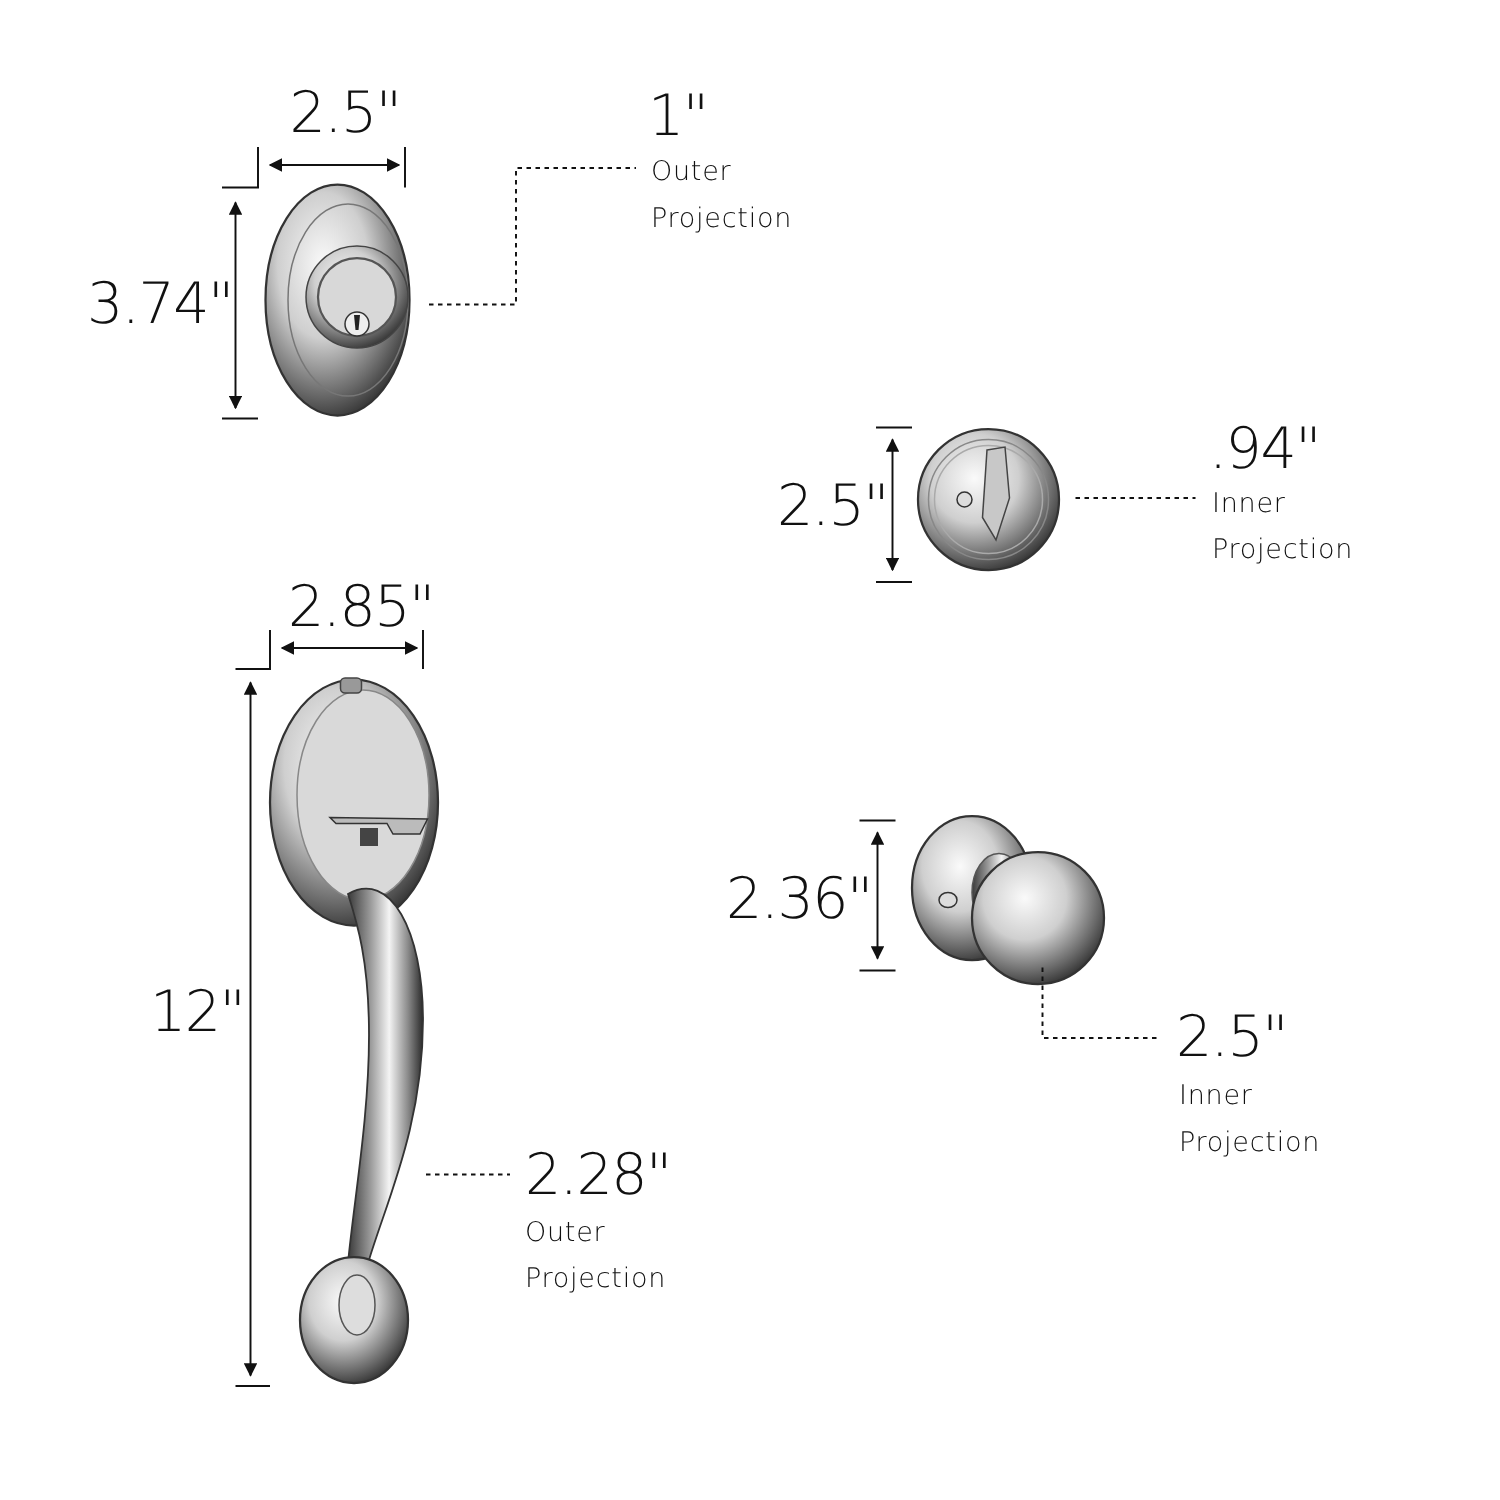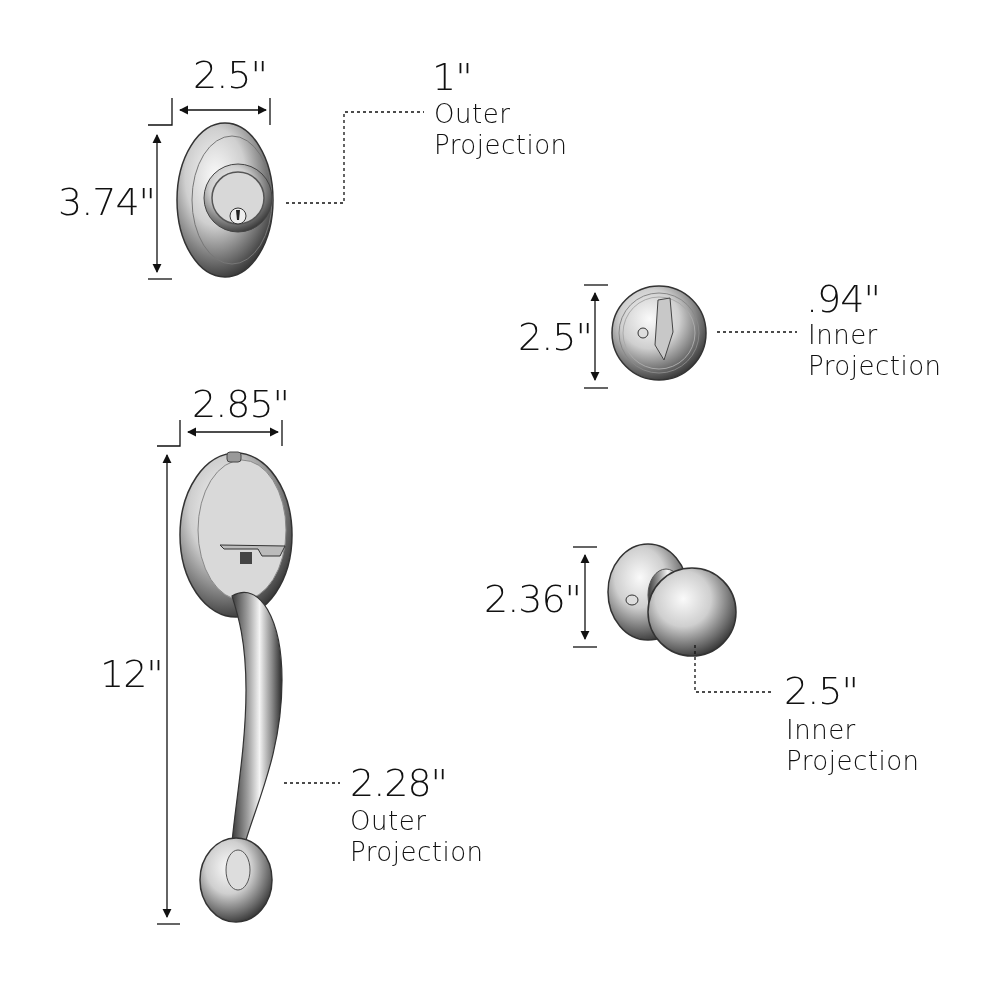--- a/index.html
+++ b/index.html
@@ -1,19 +1,19 @@
 <!DOCTYPE html>
 <html><head>
 <meta charset="utf-8">
 <style>
   html,body{margin:0;padding:0;background:#fff;}
   body{width:1000px;height:1000px;position:relative;overflow:hidden;font-family:"DejaVu Sans",sans-serif;color:#111;}
   .abs{position:absolute;}
   .dim{font-weight:300;letter-spacing:-1px;line-height:1;white-space:nowrap;}
-  .lbl{font-size:26px;line-height:31px;font-weight:300;letter-spacing:0.5px;white-space:nowrap;}
+  .lbl{font-size:18px;line-height:31px;font-weight:300;letter-spacing:0.5px;white-space:nowrap;}
   .big{font-size:38px;}
   svg{position:absolute;left:0;top:0;}
 </style>
 </head>
 <body>
 
 <svg width="1000" height="1000" viewBox="0 0 1000 1000">
   <defs>
     <marker id="ah" viewBox="0 0 10 10" refX="9" refY="5" markerWidth="7" markerHeight="7" orient="auto-start-reverse">
       <path d="M0,0 L10,5 L0,10 z" fill="#111"></path>

